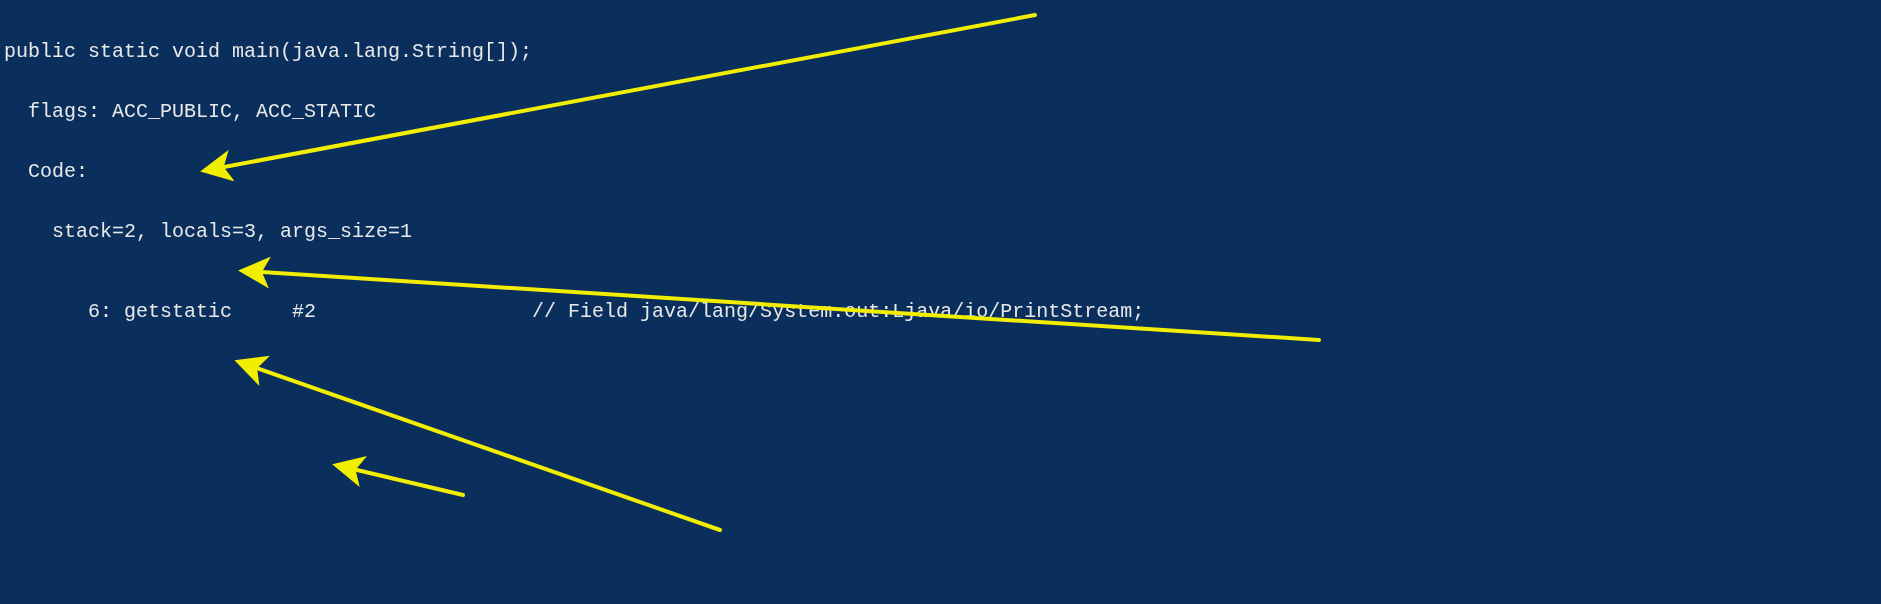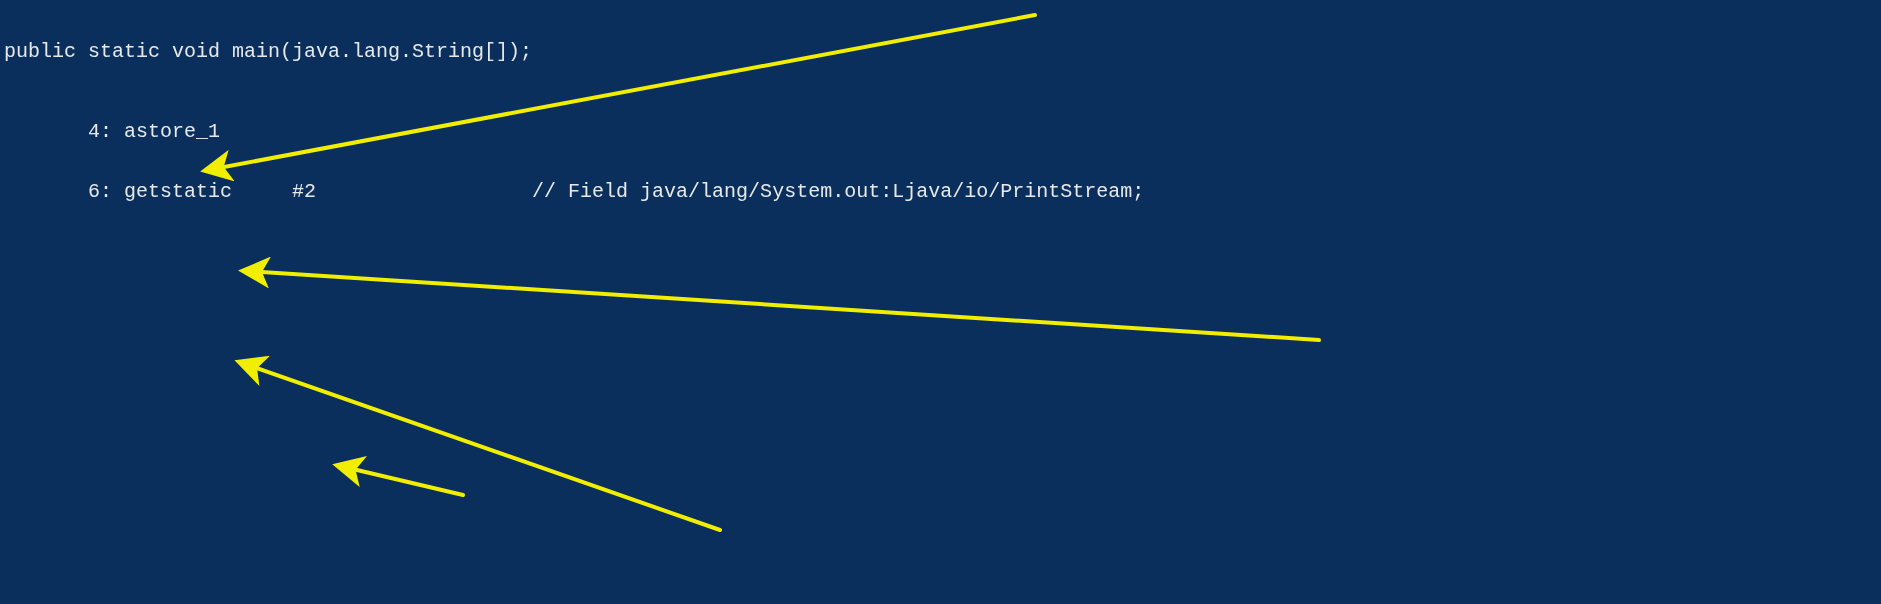--- a/index.html
+++ b/index.html
@@ -31,22 +31,24 @@
     pointer-events: none;
   }
 </style>
 </head>
 <body>
 
 <div class="viewport">
 
   <div class="codeblock">
     <span class="line">public static void main(java.lang.String[]);</span>
+    <span class="line">  flags: ACC_PUBLIC, ACC_STATIC</span>
+    <span class="line">  Code:</span>
+    <span class="line">    stack=2, locals=3, args_size=1</span>
 
-    <span class="line">       4: astore_1</span>
     <span class="line">       6: getstatic     #2                  // Field java/lang/System.out:Ljava/io/PrintStream;</span>
     
     
     
     
     
     
     
     
     

